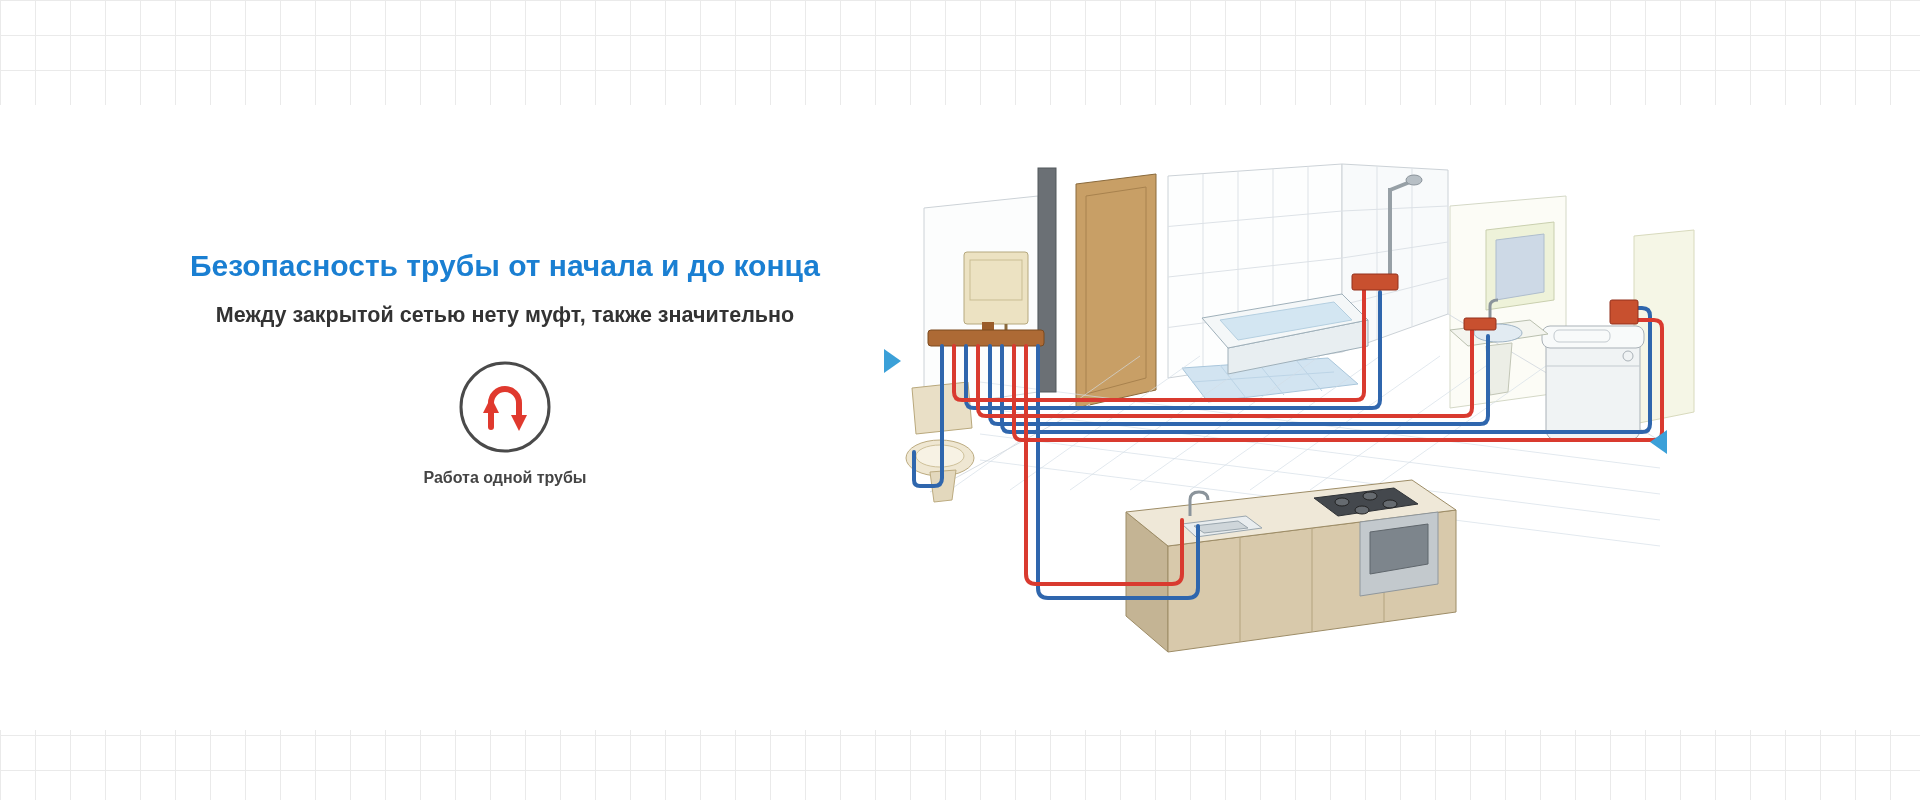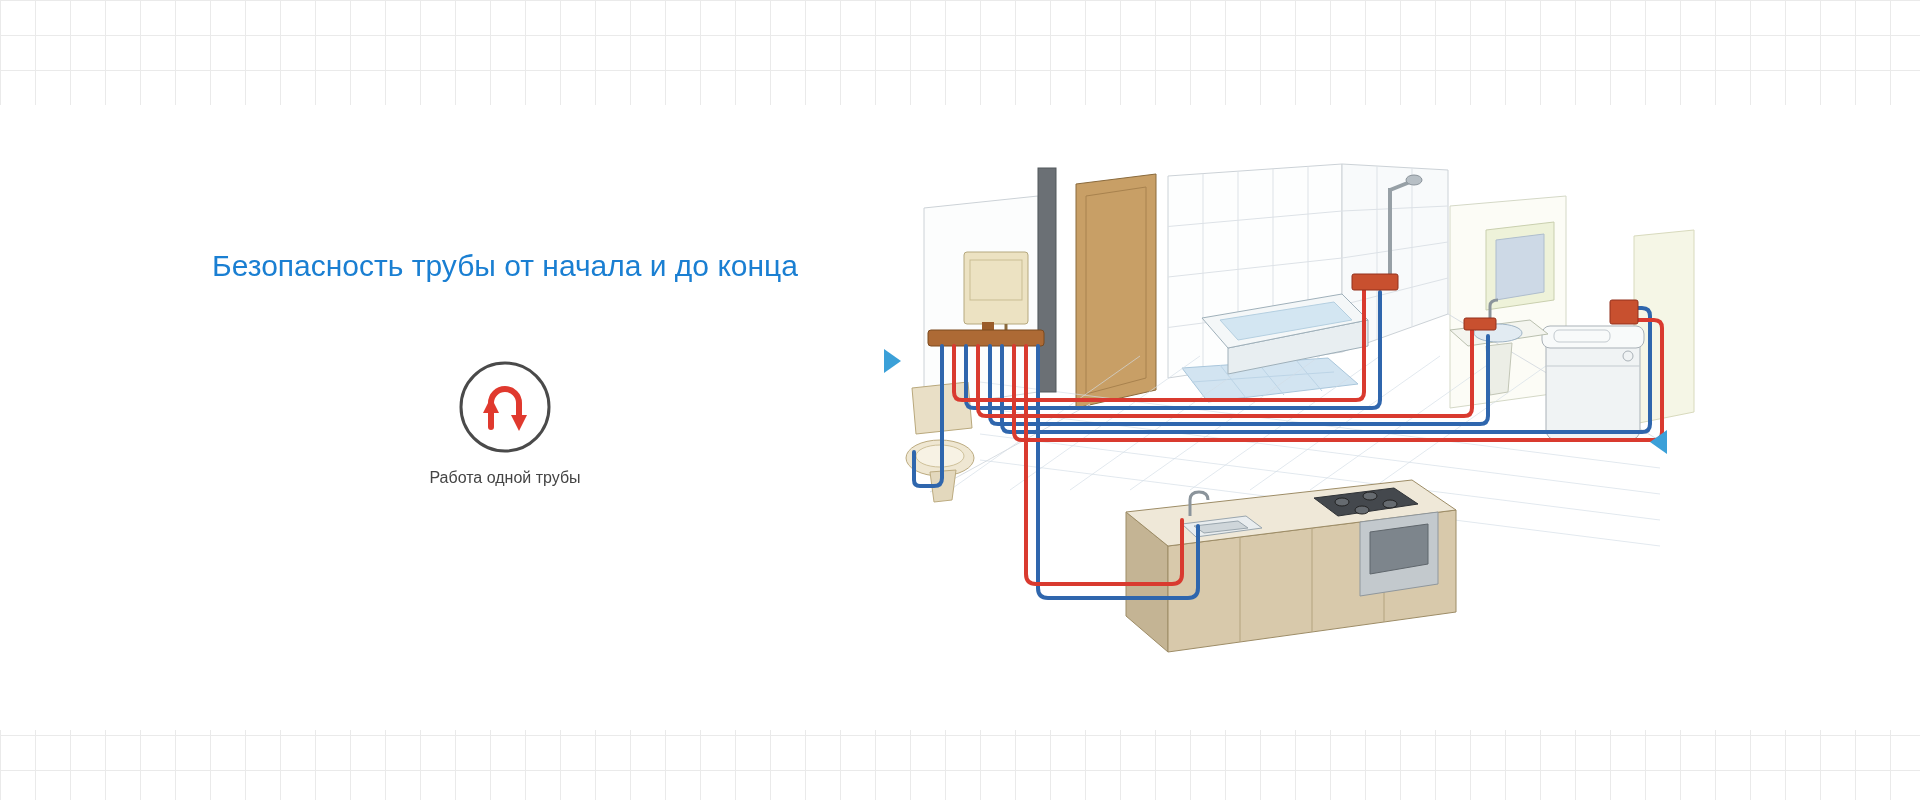--- a/index.html
+++ b/index.html
@@ -15,30 +15,30 @@
   .band{
     position:absolute;left:0;top:105px;width:100%;height:625px;
     background:#ffffff;
   }
   .content{position:absolute;inset:0;}
   
   .text-col{
     position:absolute;left:150px;top:248px;width:710px;text-align:center;
   }
   .title{
-    margin:0;font-size:30px;font-weight:normal;line-height:1.2;
+    margin:0;font-size:30px;font-weight:bold;line-height:1.2;
     color:var(--accent,#1a7fd2);
   }
   .subtitle{
     margin:16px 0 0 0;font-size:21.5px;line-height:1.42;font-weight:600;
     color:var(--text,#333333);
   }
   .feature-icon{margin:26px auto 0 auto;width:100px;height:100px;}
   .feature-caption{
-    margin-top:12px;font-size:16px;color:#444;font-weight:400;
+    margin-top:12px;font-size:16px;color:#444;font-weight:700;
   }
   
   .illustration{position:absolute;left:890px;top:160px;width:810px;height:540px;}
   .illustration svg{display:block;width:100%;height:100%;}
   .pipe-hot{fill:none;stroke:var(--hot-pipe,#d93a2f);stroke-width:4;stroke-linecap:round;}
   .pipe-cold{fill:none;stroke:var(--cold-pipe,#2f66ad);stroke-width:4;stroke-linecap:round;}
   .tile-line{stroke:#dde2e7;stroke-width:1;}
   .floor-line{stroke:#d3dde6;stroke-width:1;opacity:.65;}
   
   .nav-arrow{position:absolute;width:0;height:0;cursor:pointer;}
@@ -57,21 +57,21 @@
 </style>
 </head>
 <body>
 
 <div class="band"></div>
 
 <div class="content">
 
   <div class="text-col">
     <h1 class="title">Безопасность трубы от начала и до конца</h1>
-    <p class="subtitle"><br></p>
+    <p class="subtitle"><span>Между закрытой сетью нету муфт, также значительно</span><br></p>
 
     <div class="feature-icon">
       <svg viewBox="-50 -50 100 100" xmlns="http://www.w3.org/2000/svg">
         <circle cx="0" cy="0" r="44" fill="#ffffff" stroke="#4a4a4a" stroke-width="3"></circle>
         <path class="arrow-stroke" d="M -14 20 L -14 -4 A 14 14 0 0 1 14 -4 L 14 10" fill="none" stroke-width="6" stroke-linecap="round"></path>
         <polygon class="arrow-fill" points="6,8 22,8 14,24"></polygon>
         <polygon class="arrow-fill" points="-22,6 -6,6 -14,-10"></polygon>
       </svg>
     </div>
     <div class="feature-caption">Работа одной трубы</div>

